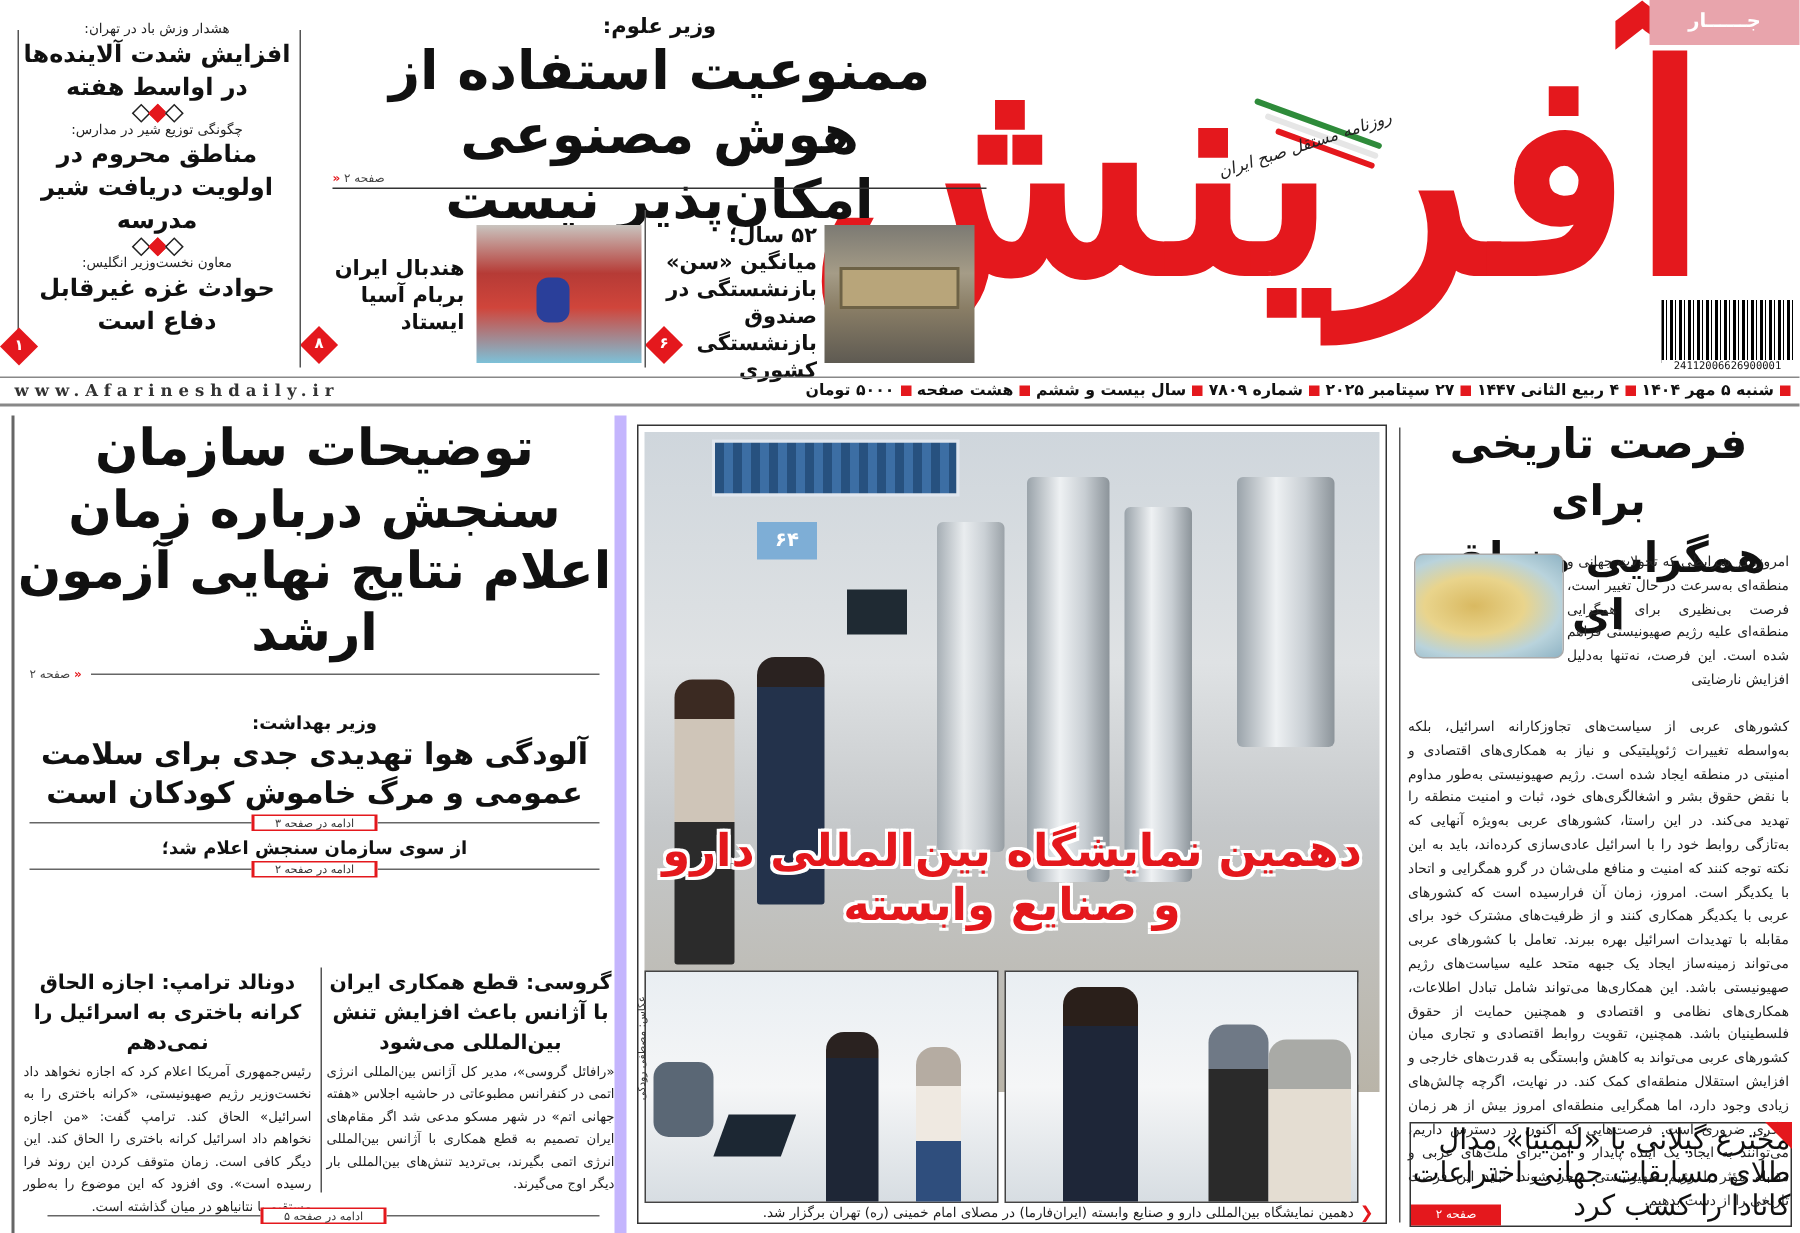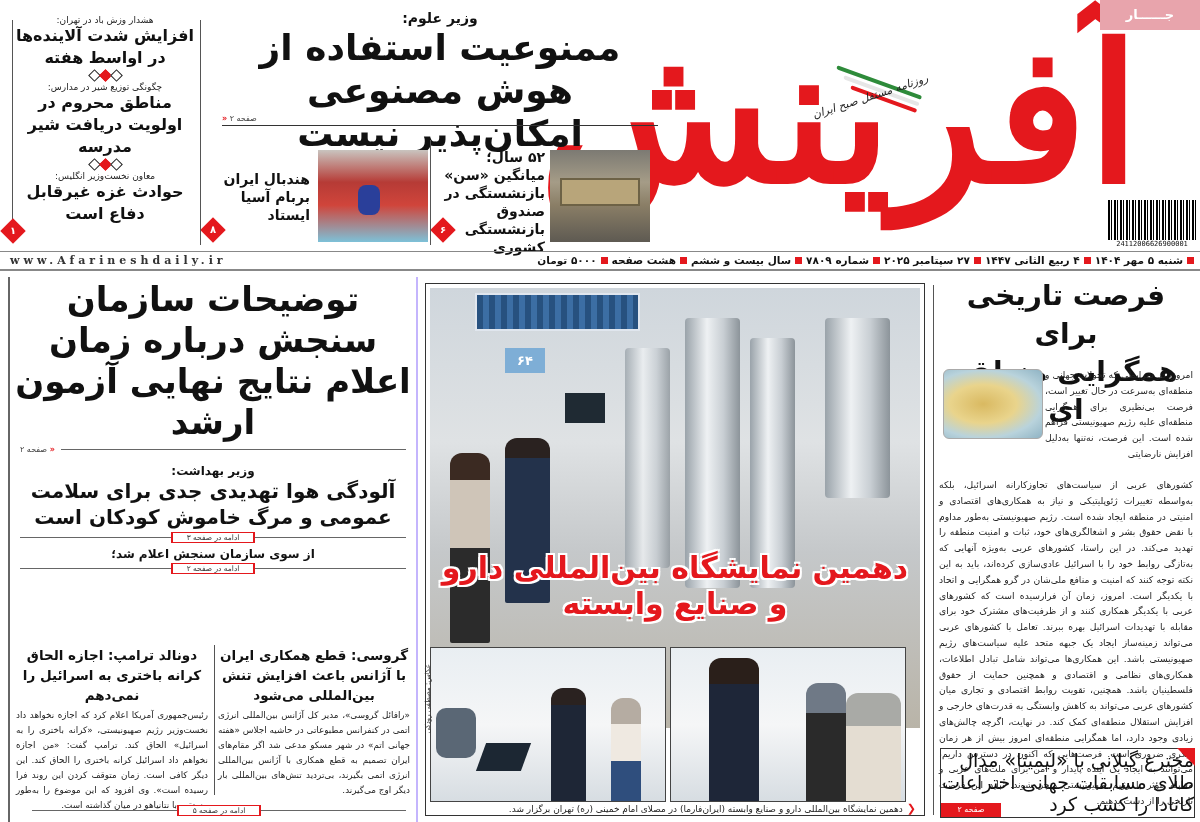--- a/index.html
+++ b/index.html
@@ -104,21 +104,21 @@
     position: absolute; left: 0; width: 490px; text-align: center; font-weight: bold;
     font-size: 30px; line-height: 36px; color: #e4181d;
     text-shadow: -2px -2px 0 #fff, 2px -2px 0 #fff, -2px 2px 0 #fff, 2px 2px 0 #fff, 0 2px 0 #fff, 0 -2px 0 #fff;
   }
   .sub-photo { position: absolute; top: 363px; width: 236px; height: 155px; overflow: hidden; border: 1px solid #444; background: linear-gradient(180deg, #e9eef2 0%, #f5f6f7 50%, #d7dde2 100%); }
   .photo-credit { position: absolute; left: -2px; top: 380px; font-size: 7px; color: #333; writing-mode: vertical-rl; transform: rotate(180deg); }
   .caption { position: absolute; right: 8px; top: 518px; font-size: 9px; color: #222; white-space: nowrap; display: flex; gap: 4px; align-items: center; }
   .caption .arr { color: #e4181d; font-weight: bold; font-size: 11px; }
 
   
-  .leftcol { left: 8px; top: 277px; width: 410px; height: 545px; border-left: 2px solid #666; border-right: 2px solid #c4b5fd; }
+  .leftcol { left: 8px; top: 277px; width: 410px; height: 545px; border-left: 2px solid #666; border-right: 8px solid #c4b5fd; }
   .big-headline { font-size: 34px; font-weight: bold; line-height: 41px; text-align: center; letter-spacing: -1px; padding-top: 2px; }
   .story { text-align: center; }
   .story-kicker { font-size: 12px; font-weight: bold; }
   .story-head { font-size: 20px; font-weight: bold; line-height: 26px; }
   .continued { display: flex; align-items: center; justify-content: center; gap: 0; margin: 2px 10px; }
   .continued .line { flex: 1; height: 1px; background: #666; }
   .continued .tag { font-size: 7.5px; border: 1px solid #e4181d; border-left-width: 2px; border-right-width: 2px; padding: 0 14px; color: #333; background: #fff; }
   .sub-stories { position: absolute; top: 368px; left: 0; width: 406px; height: 155px; }
   .sub-story { position: absolute; top: 0; height: 150px; }
   .sub-head { font-size: 13.5px; font-weight: bold; line-height: 20px; text-align: center; }
@@ -283,21 +283,21 @@
 
 <div class="abs leftcol">
   <div>
     <div class="big-headline">توضیحات سازمان سنجش درباره زمان اعلام نتایج نهایی آزمون ارشد</div>
     <div style="display:flex; align-items:center; margin:2px 10px 0;">
       <div style="flex:1; height:1px; background:#666;"></div>
       <span class="page-ref" style="margin-right:6px;"><span class="arrows">«</span> <span>صفحه ۲</span></span>
     </div>
   </div>
 
-  <div class="story" style="margin-top:10px;">
+  <div class="story" style="margin-top:21px;">
     <div class="story-kicker">وزیر بهداشت:</div>
     <div class="story-head" style="padding:0 14px;">آلودگی هوا تهدیدی جدی برای سلامت عمومی و مرگ خاموش کودکان است</div>
   </div>
   <div class="continued">
     <div class="line"></div>
       <span class="tag">ادامه در صفحه ۳</span>
       <div class="line"></div>
   </div>
 
   <div class="story" style="margin-top:4px;">

